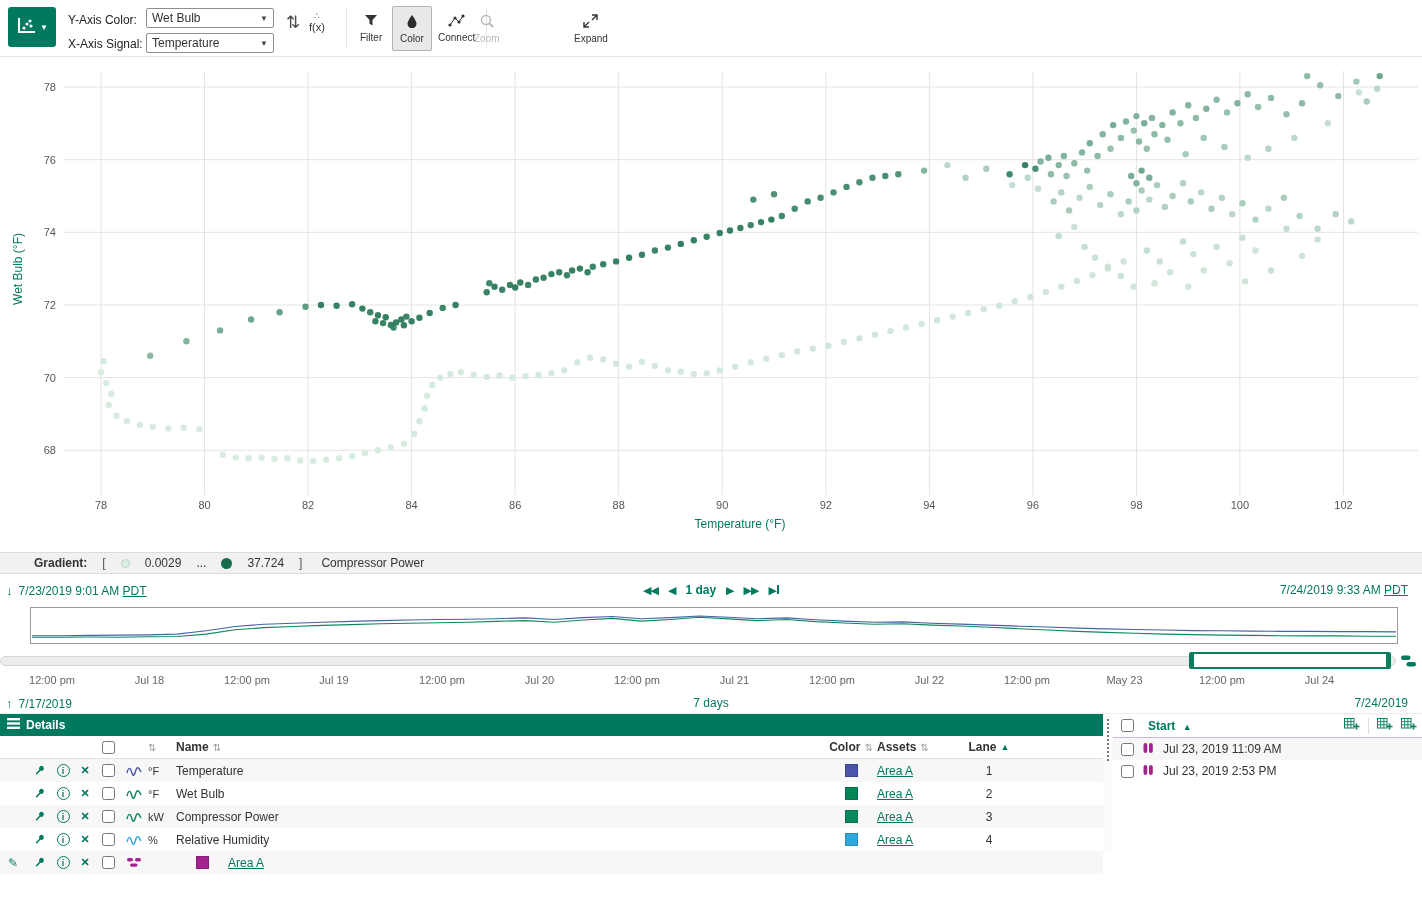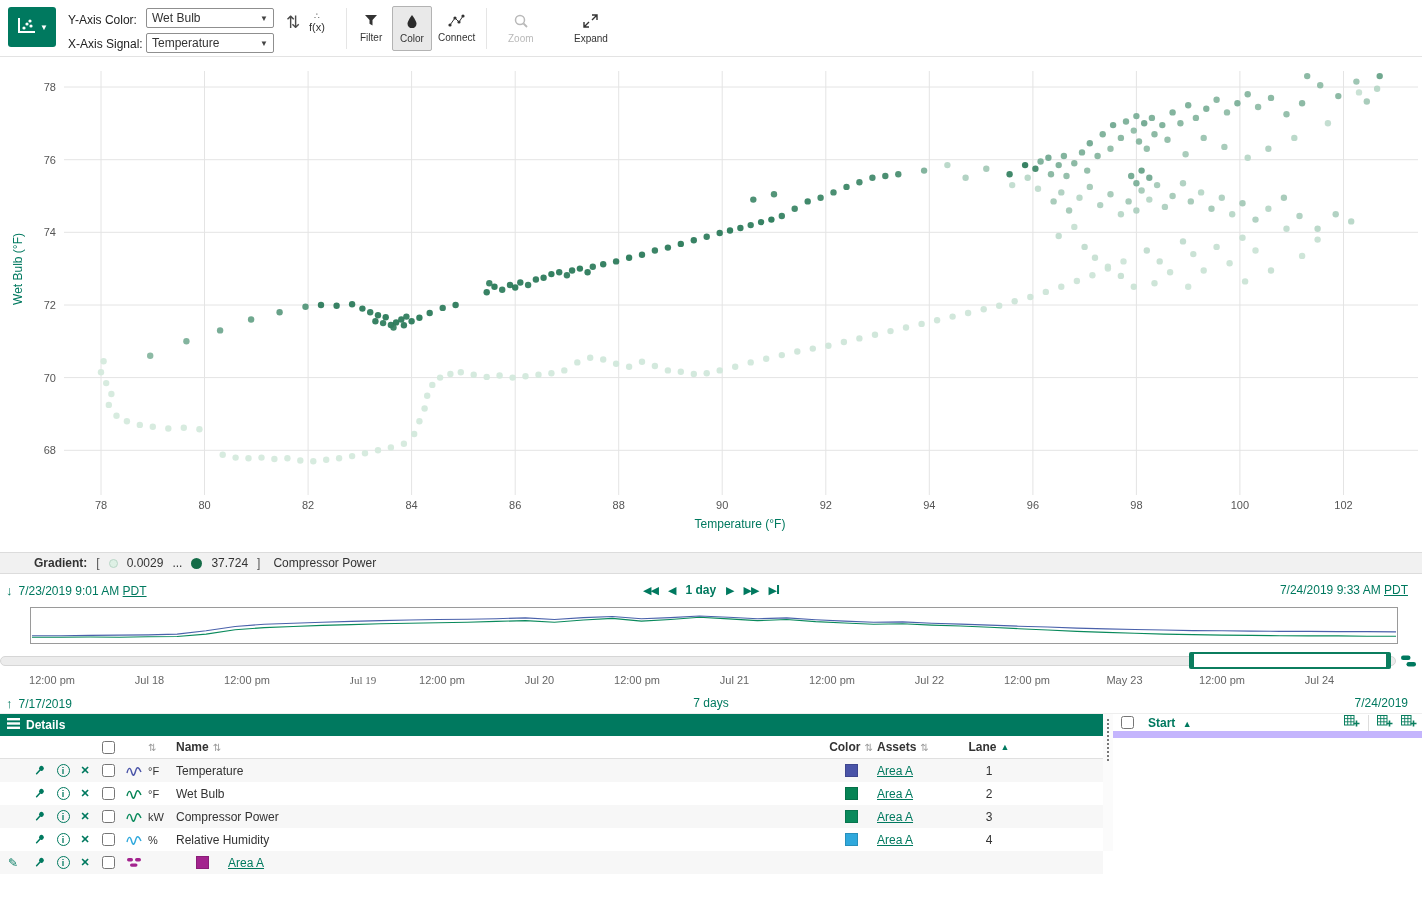--- a/index.html
+++ b/index.html
@@ -23,21 +23,21 @@
 .vsep{position:absolute;top:8px;width:1px;height:41px;background:#e5e5e5}
 .tbtn{position:absolute;top:6px;height:45px;display:flex;flex-direction:column;align-items:center;justify-content:center;gap:3px;font-size:10px;color:#333;padding:0 7px;cursor:pointer;background:transparent;border:1px solid transparent}
 .tbtn.seld{background:#e9e9e9;border:1px solid #b3b3b3;border-radius:2px}
 .tbtn.dis{color:#b9b9b9;cursor:default}
 
 
 #chart{position:absolute;left:0;top:57px;width:1422px;height:495px}
 #scatter-svg{display:block}
 
 
-#gradientbar{position:absolute;left:0;top:552px;width:1422px;height:22px;background:#f1f1f1;border-top:1px solid #dcdcdc;border-bottom:1px solid #dcdcdc;display:flex;align-items:center;gap:9px;padding-left:34px}
+#gradientbar{position:absolute;left:0;top:552px;width:1422px;height:22px;background:#f1f1f1;border-top:1px solid #dcdcdc;border-bottom:1px solid #dcdcdc;display:flex;align-items:center;gap:15px;padding-left:34px}
 .gb-dot{display:inline-block;border-radius:50%}
 .gb-dot.min{width:9px;height:9px;border:1px solid #b9d6c7}
 .gb-dot.max{width:11px;height:11px}
 .gb-bracket{color:#555}
 .gb-sig{margin-left:4px}
 
 
 #timebar{position:absolute;left:0;top:574px;width:1422px;height:139px}
 .inv-row{position:absolute;top:9px;left:0;right:0;height:18px}
 .inv-left{position:absolute;left:6px;display:flex;gap:6px;align-items:center}
@@ -85,21 +85,21 @@
 .swatch{width:13px;height:13px;display:inline-block;border:1px solid rgba(0,0,0,.15);cursor:pointer}
 .alink{color:#00795f;text-decoration:underline;cursor:pointer}
 .info-i{width:13px;height:13px;border:1px solid #00795f;border-radius:50%;color:#00795f;font-size:9px;font-weight:bold;display:inline-flex;align-items:center;justify-content:center;cursor:pointer}
 .sort{color:#999;font-size:10px;margin-left:4px;cursor:pointer}
 .sort-asc{color:#00795f;font-size:9px;margin-left:4px;cursor:pointer}
 .split{width:10px;background:#fbfbfb;position:relative}
 .split::before{content:"";position:absolute;left:4px;top:5px;height:42px;border-left:2px dotted #777}
 .caps{flex:1;display:flex;flex-direction:column}
 .head-boxes{margin-left:auto;display:flex;gap:4px}
 .hd-box{width:22px;height:17px;background:#fff;border-radius:2px;display:flex;align-items:center;justify-content:center;cursor:pointer}
-.caps-sub{height:24px;display:flex;align-items:center;border-bottom:7px solid #c4b5fd;padding-left:8px;flex:none}
+.caps-sub{height:24px;display:flex;align-items:center;border-bottom:1px solid #c4b5fd;padding-left:8px;flex:none}
 .start-col{color:#00795f;font-weight:bold;margin-left:14px;cursor:pointer}
 .caps-icons{margin-left:auto;display:flex;align-items:center;gap:8px;padding-right:5px}
 .ci-sep{width:1px;height:16px;background:#ddd}
 .crow{height:22px;display:flex;align-items:center;gap:9px;padding-left:8px;flex:none}
 .crow.alt{background:#f7f7f7}
 .start-text{color:#333}
 </style>
 </head>
 <body>
 
@@ -148,21 +148,21 @@
     <span><svg width="17" height="13" viewBox="0 0 17 13">
           <path d="M2 11L7 4l4 4 4-6" stroke="#333" fill="none" stroke-width="1"></path>
           <circle cx="2" cy="11" r="1.6" fill="#333"></circle>
           <circle cx="7" cy="4" r="1.6" fill="#333"></circle>
           <circle cx="11" cy="8" r="1.6" fill="#333"></circle>
           <circle cx="15" cy="2" r="1.6" fill="#333"></circle>
         </svg></span>
     <span>Connect</span>
   </div>
   <div class="vsep" style="left:486px"></div>
-  <div class="tbtn dis" style="left:500px">
+  <div class="tbtn dis" style="left:466px">
     <span><svg width="14" height="14" viewBox="0 0 14 14">
           <circle cx="6" cy="6" r="4.5" stroke="#b9b9b9" fill="none" stroke-width="1.5"></circle>
           <line x1="9.5" y1="9.5" x2="13" y2="13" stroke="#b9b9b9" stroke-width="1.8"></line>
         </svg></span>
     <span>Zoom</span>
   </div>
   <div class="tbtn" style="left:566px">
     <span><svg width="15" height="14" viewBox="0 0 15 14">
           <path d="M9 1h5v5M14 1L9 6M6 13H1V8M1 13l5-5" stroke="#333" stroke-width="1.4" fill="none"></path>
         </svg></span>
@@ -526,21 +526,21 @@
     <svg width="17" height="16" viewBox="0 0 17 16">
         <rect x="1" y="2.5" width="9.5" height="4.5" rx="2.2" fill="#00795f"></rect>
         <rect x="6.5" y="9" width="9.5" height="4.5" rx="2.2" fill="#00795f"></rect>
       </svg>
   </span>
 
   <div id="time-labels">
       <span style="left: 52px;">12:00 pm</span>
       <span style="left: 149.5px;">Jul 18</span>
       <span style="left: 247px;">12:00 pm</span>
-      <span style="left: 363px; font-family: Liberation Serif, serif;">Jul 19</span>
+      <span style="left: 334px;">Jul 19</span>
       <span style="left: 442px;">12:00 pm</span>
       <span style="left: 539.5px;">Jul 20</span>
       <span style="left: 637px;">12:00 pm</span>
       <span style="left: 734.5px;">Jul 21</span>
       <span style="left: 832px;">12:00 pm</span>
       <span style="left: 929.5px;">Jul 22</span>
       <span style="left: 1027px;">12:00 pm</span>
       <span style="left: 1124.5px;">May 23</span>
       <span style="left: 1222px;">12:00 pm</span>
       <span style="left: 1319.5px;">Jul 24</span>
@@ -785,14 +785,32 @@
               <path d="M0.5 4.6h9.5M0.5 7.8h9.5M3.7 1.5v9.5M6.9 1.5v9.5" stroke="#0a7f5f" stroke-width="0.9" fill="none"></path>
               <path d="M12.5 6.5v6M9.5 9.5h6" stroke="#0a7f5f" stroke-width="1.6" fill="none"></path>
             </svg></span>
         <span><svg width="16" height="14" viewBox="0 0 16 14">
               <rect x="0.5" y="1.5" width="9.5" height="9.5" fill="none" stroke="#0a7f5f"></rect>
               <path d="M0.5 4.6h9.5M0.5 7.8h9.5M3.7 1.5v9.5M6.9 1.5v9.5" stroke="#0a7f5f" stroke-width="0.9" fill="none"></path>
               <path d="M12.5 6.5v6M9.5 9.5h6" stroke="#0a7f5f" stroke-width="1.6" fill="none"></path>
             </svg></span>
       </span>
     </div>
+    <div id="capsule-rows">
+        <div class="crow alt">
+          <input type="checkbox" style="">
+          <span><svg width="11" height="12" viewBox="0 0 11 12">
+              <rect x="0.5" y="1" width="3.8" height="10" rx="1.9" fill="#a3238e"></rect>
+              <rect x="6" y="1" width="3.8" height="10" rx="1.9" fill="#a3238e"></rect>
+            </svg></span>
+          <span class="start-text">Jul 23, 2019 11:09 AM</span>
+        </div>
+        <div class="crow">
+          <input type="checkbox" style="">
+          <span><svg width="11" height="12" viewBox="0 0 11 12">
+              <rect x="0.5" y="1" width="3.8" height="10" rx="1.9" fill="#a3238e"></rect>
+              <rect x="6" y="1" width="3.8" height="10" rx="1.9" fill="#a3238e"></rect>
+            </svg></span>
+          <span class="start-text">Jul 23, 2019 2:53 PM</span>
+        </div>
+      </div>
   </div>
 </div>
 
 </body></html>

